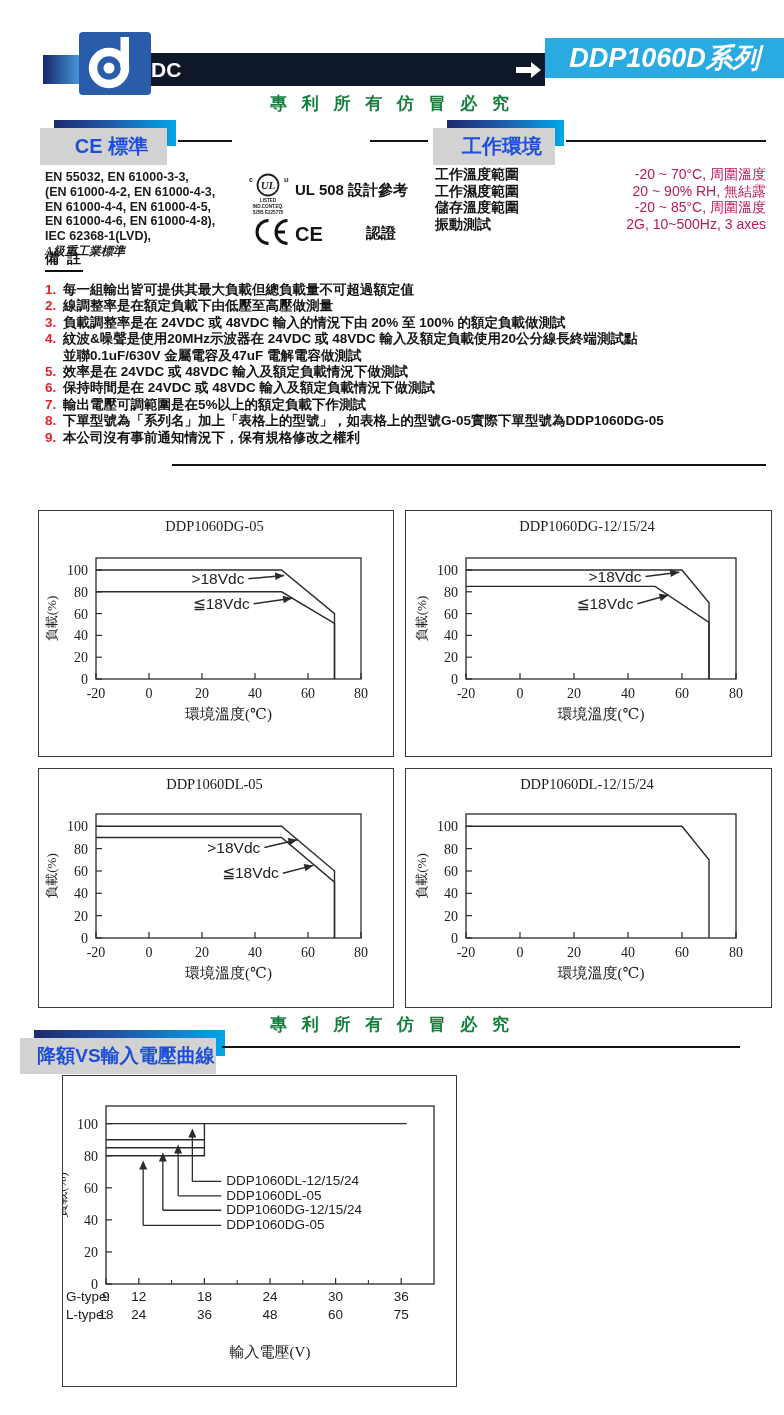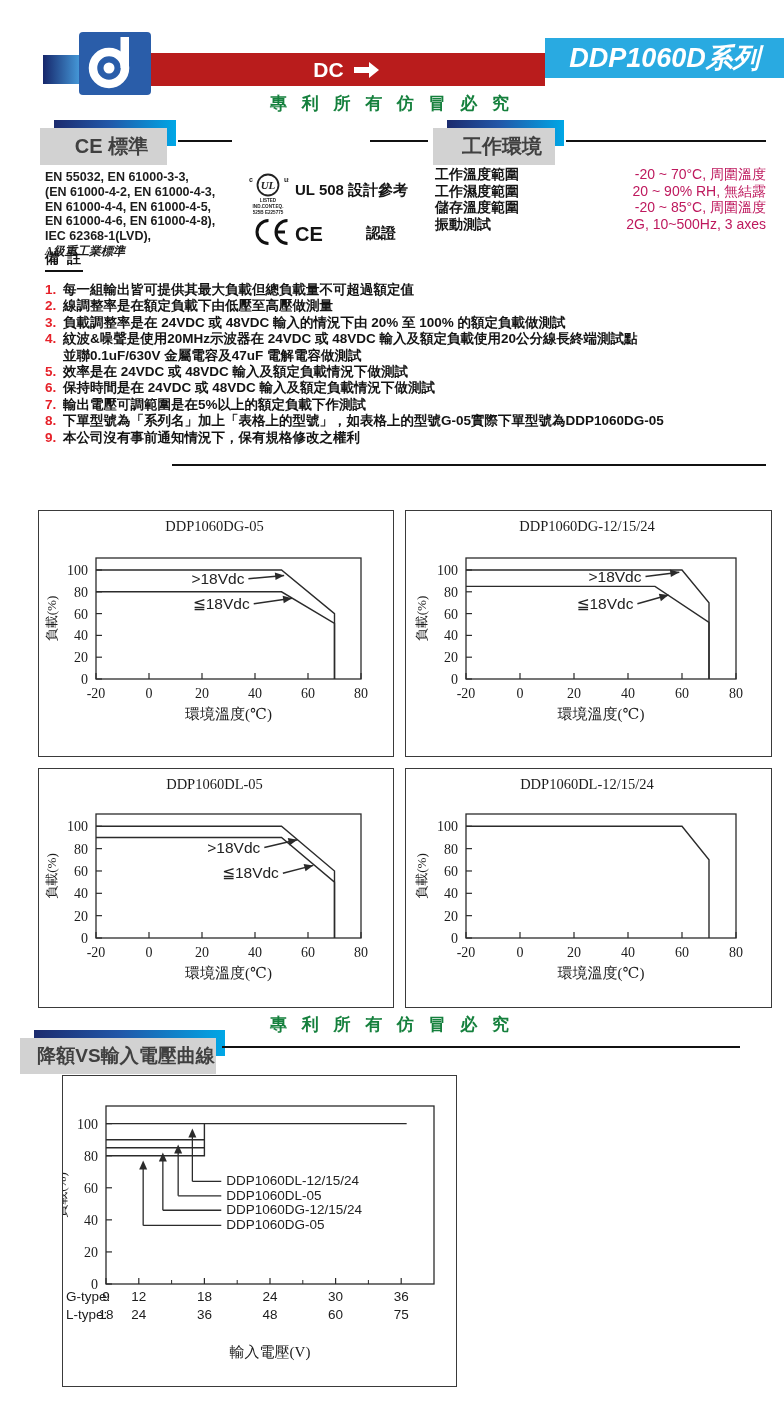--- a/index.html
+++ b/index.html
@@ -3,40 +3,40 @@
 <meta charset="utf-8">
 <style>
   html,body{margin:0;padding:0;background:#fff;}
   .page{position:relative;width:784px;height:1415px;background:#fff;overflow:hidden;
         font-family:"Liberation Sans","DejaVu Sans",sans-serif;color:#141414;}
 
   
   .grad-chip{position:absolute;left:43px;top:55px;width:36px;height:29px;
              background:linear-gradient(90deg,#16276b,#4496d6);}
   .logo-box{position:absolute;left:79px;top:32px;width:72px;height:63px;background:#2a5da9;border-radius:4px;}
-  .banner-bar{position:absolute;left:151px;top:53px;width:394px;height:33px;background:#b91c1c;
-              display:flex;align-items:center;justify-content:center;color:#fff;font-weight:bold;font-size:21px;}
+  .banner-bar{position:absolute;left:151px;top:53px;width:394px;height:33px;background:#0f172a;
+              display:flex;align-items:center;justify-content:space-between;color:#fff;font-weight:bold;font-size:21px;}
   .banner-bar .zh{letter-spacing:3px;margin-left:10px;}
   .arrow-glyph{display:inline-block;position:relative;width:15px;height:6px;background:#fff;margin:0 14px 0 10px;vertical-align:middle;}
   .arrow-glyph::after{content:"";position:absolute;left:100%;top:-5px;border-left:10px solid #fff;
               border-top:8px solid transparent;border-bottom:8px solid transparent;}
   .series-box{position:absolute;left:545px;top:38px;width:239px;height:40px;background:#29aae1;
               display:flex;align-items:center;justify-content:center;color:#fff;
               font-weight:bold;font-style:italic;font-size:27px;}
   .patent{position:absolute;left:0;width:784px;text-align:center;color:#15803d;font-weight:bold;
           font-size:17px;letter-spacing:5px;}
   .patent1{top:92px;}
   .patent2{top:1013px;}
 
   
   .sechdr{position:absolute;}
   .sechdr .bar{position:absolute;left:14px;top:-8px;right:-9px;height:26px;
                background:linear-gradient(90deg,#1c2b6e 0%,#2257a8 45%,#00a7e6 100%);}
   .sechdr .box{position:relative;background:#d2d2d2;padding:5px 0 5px 16px;text-align:center;
-               font-size:20px;font-weight:bold;color:#404040;}
+               font-size:20px;font-weight:bold;color:#1d4ed8;}
   .hline{position:absolute;height:2px;background:#111;}
 
   
   .ce-block{position:absolute;left:45px;top:170px;width:195px;font-weight:bold;font-size:12.5px;line-height:14.8px;color:#1c1c1c;}
   .ce-grade{font-family:"Liberation Serif","DejaVu Serif",serif;font-style:italic;font-size:12px;}
   .ul-row{position:absolute;left:247px;top:172px;width:185px;}
   .ul-mark{position:absolute;left:0;top:0;}
   .ul-text{position:absolute;left:48px;top:9px;font-size:15px;font-weight:bold;}
   .ce-markrow{position:absolute;left:247px;top:218px;width:185px;}
   .ce-mark{position:absolute;left:0;top:0;}

